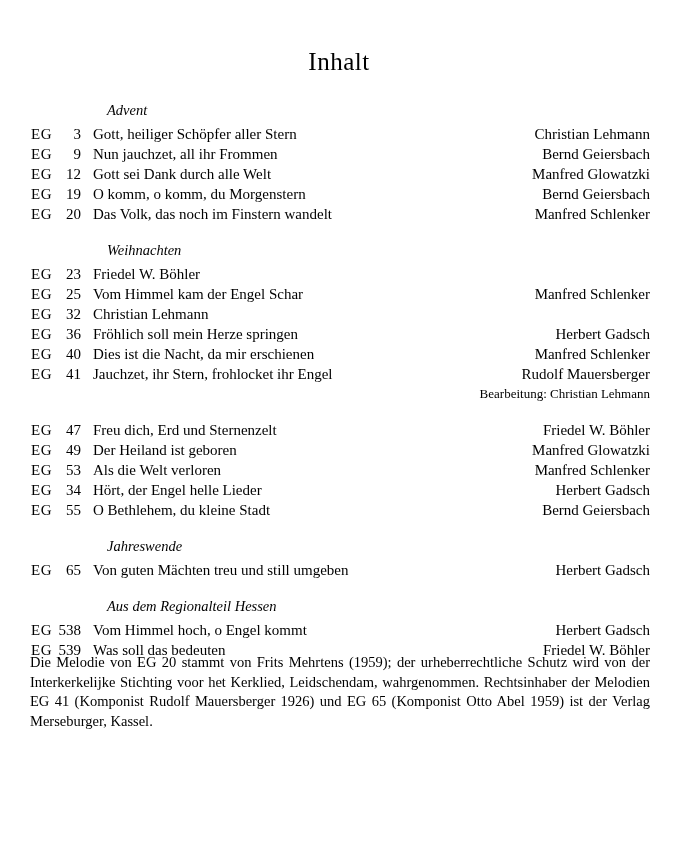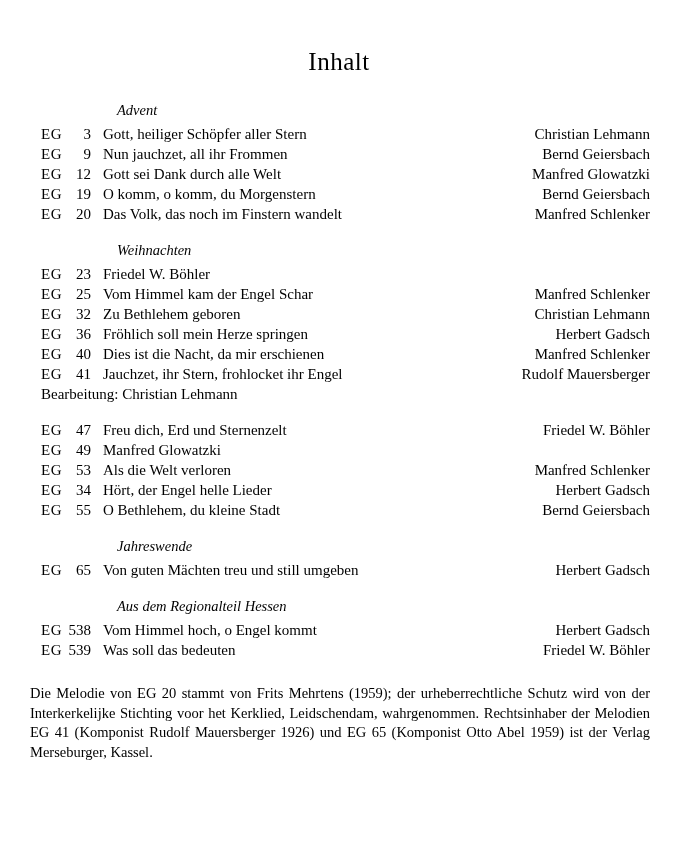--- a/index.html
+++ b/index.html
@@ -25,21 +25,21 @@
     text-align: center;
     font-size: 25px;
     font-family: "Liberation Serif", serif;
     font-weight: normal;
     letter-spacing: 0.5px;
     margin: 0;
     padding-top: 48px;
   }
   .toc {
     margin-top: 26px;
-    padding-left: 41px;
+    padding-left: 31px;
     padding-right: 28px;
   }
   .section {
     margin-top: 0;
   }
   .section-head {
     font-style: italic;
     font-size: 14.5px;
     padding-left: 76px;
     margin-bottom: 5px;
@@ -72,29 +72,30 @@
   }
   .entry .title {
     flex: 1 1 auto;
     overflow: hidden;
   }
   .entry .composer {
     flex: 0 0 auto;
     text-align: left;
   }
   .subline {
-    font-size: 15px;
+    font-size: 13px;
     line-height: 20px;
+    text-align: right;
     padding-right: 0;
   }
   .note {
     position: absolute;
     left: 30px;
     right: 28px;
-    top: 684px;
+    top: 653px;
     font-size: 14.5px;
     line-height: 19.5px;
     text-align: justify;
     text-justify: inter-word;
   }
   .note div {
     white-space: normal;
   }
 </style>
 </head>
@@ -150,21 +151,20 @@
           </div>
           <div class="entry">
             <span class="eg">EG</span>
             <span class="num">25</span>
             <span class="title">Vom Himmel kam der Engel Schar</span>
             <span class="composer">Manfred Schlenker</span>
           </div>
           <div class="entry">
             <span class="eg">EG</span>
             <span class="num">32</span>
-            <span class="title">Zu Bethlehem geboren</span>
             <span class="composer">Christian Lehmann</span>
           </div>
           <div class="entry">
             <span class="eg">EG</span>
             <span class="num">36</span>
             <span class="title">Fröhlich soll mein Herze springen</span>
             <span class="composer">Herbert Gadsch</span>
           </div>
           <div class="entry">
             <span class="eg">EG</span>
@@ -183,20 +183,21 @@
         <div class="group spaced">
           <div class="entry">
             <span class="eg">EG</span>
             <span class="num">47</span>
             <span class="title">Freu dich, Erd und Sternenzelt</span>
             <span class="composer">Friedel W. Böhler</span>
           </div>
           <div class="entry">
             <span class="eg">EG</span>
             <span class="num">49</span>
+            <span class="title">Der Heiland ist geboren</span>
             <span class="composer">Manfred Glowatzki</span>
           </div>
           <div class="entry">
             <span class="eg">EG</span>
             <span class="num">53</span>
             <span class="title">Als die Welt verloren</span>
             <span class="composer">Manfred Schlenker</span>
           </div>
           <div class="entry">
             <span class="eg">EG</span>

